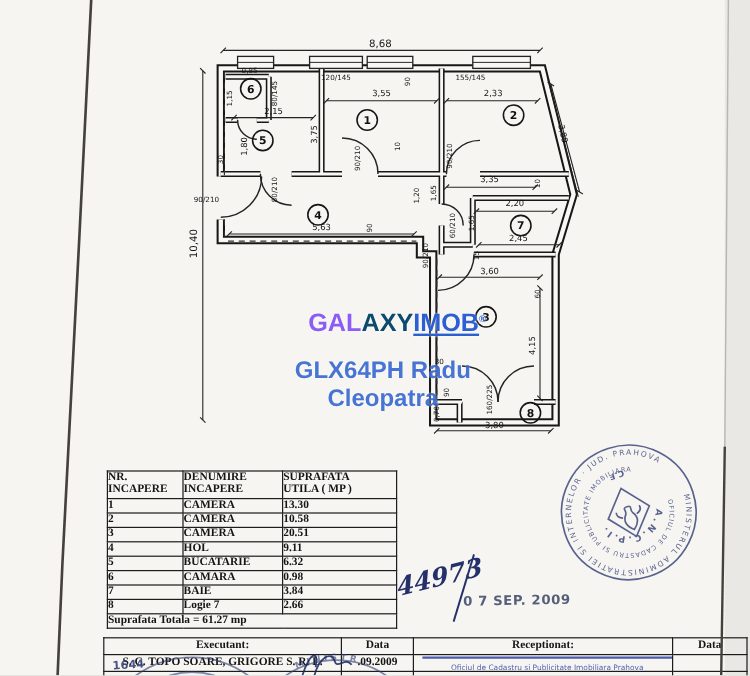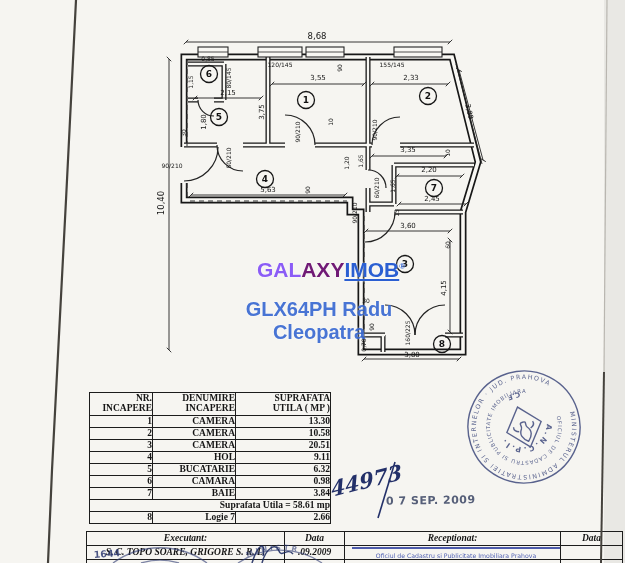--- a/index.html
+++ b/index.html
@@ -2,26 +2,26 @@
 <html><head>
 <meta charset="utf-8">
 <style>
   html,body{margin:0;padding:0;background:#d8d7d3;}
   .stage{position:relative;width:625px;height:563px;overflow:hidden;background:#f6f5f1;}
   .edge-r{position:absolute;right:0;top:0;width:21px;height:100%;background:#e9e8e4;}
   
   table{border-collapse:collapse;table-layout:fixed;color:#151515;}
   .area{position:absolute;left:89px;top:392px;width:241px;
         font:bold 9.5px/1.04 "Liberation Serif",serif;z-index:2;}
-  .area th,.area td{border:1.4px solid #1c1c1c;text-align:right;padding:0;overflow:hidden;}
+  .area th,.area td{border:1.4px solid #1c1c1c;text-align:left;padding:0;overflow:hidden;}
   .area th{height:22px;font-weight:bold;}
   .area td{height:11px;}
   .signoff{position:absolute;left:86px;top:531px;width:536px;
         font:bold 9.5px/1.05 "Liberation Serif",serif;z-index:2;}
-  .signoff th,.signoff td{border:1.4px solid #1c1c1c;text-align:center;padding:0;height:13px;overflow:hidden;font-style:italic;}
+  .signoff th,.signoff td{border:1.4px solid #1c1c1c;text-align:center;padding:0;height:13px;overflow:hidden;}
   .signoff tr.tall td{height:24px;}
   
   .overlay{position:absolute;left:0;top:0;z-index:3;pointer-events:none;}
   .wallA{stroke:#171717;stroke-width:7;fill:none;stroke-linejoin:miter;}
   .wallAi{stroke:#f8f7f3;stroke-width:3.6;fill:none;}
   .wallB{stroke:#171717;stroke-width:5;fill:none;}
   .wallBi{stroke:#f8f7f3;stroke-width:2.4;fill:none;}
   .door{stroke:#232323;stroke-width:1.2;fill:none;}
   .dim{stroke:#232323;stroke-width:.9;fill:none;}
   .dash{stroke:#333;stroke-width:1;fill:none;stroke-dasharray:5 4;}
@@ -109,26 +109,26 @@
           <td>0.98</td>
         </tr>
         <tr>
           <td>7</td>
           <td>BAIE</td>
           <td>3.84</td>
         </tr>
       </tbody>
     <tbody>
       <tr>
-        <td colspan="3">Suprafata Utila = 58.61 mp</td>
-      </tr>
-      <tr>
         <td>8</td>
         <td>Logie 7</td>
         <td>2.66</td>
+      </tr>
+      <tr>
+        <td colspan="3">Suprafata Totala = 61.27 mp</td>
       </tr>
     </tbody>
   </table>
 
   <table class="signoff">
     <colgroup>
         <col style="width:198px">
         <col style="width:60px">
         <col style="width:216px">
         <col style="width:62px">
@@ -318,19 +318,19 @@
 
     <path d="M378,518 L395,462" stroke="#233069" stroke-width="1.6" fill="none"></path>
 
     <g opacity="0.85">
       <path d="M352,548 H560" stroke="#2f3f9f" stroke-width="2" fill="none"></path>
       <text x="456" y="558" font-size="6.2" text-anchor="middle" fill="#3246a8" font-family="DejaVu Sans, sans-serif">Oficiul de Cadastru si Publicitate Imobiliara Prahova</text>
     </g>
   </svg>
 
   <div class="wm wm-brand">
-    <span id="brand-segments"><span style="color: #8b5cf6;">GAL</span><span style="color: #701a75;">AXY</span><span style="color: rgb(43, 95, 210); text-decoration: underline;">IMOB</span></span><sup style="color:#2b5fd2">®</sup>
+    <span id="brand-segments"><span style="color: #8b5cf6;">GAL</span><span style="color: #0c4a6e;">AXY</span><span style="color: rgb(43, 95, 210); text-decoration: underline;">IMOB</span></span><sup style="color:#2b5fd2">®</sup>
   </div>
   <div class="wm wm-listing" style="color:#3a6ad2">GLX64PH Radu Cleopatra</div>
 
   <div class="handnum">44973</div>
   <div class="datestamp">0 7 SEP. 2009</div>
 </div>
 
 </body></html>

